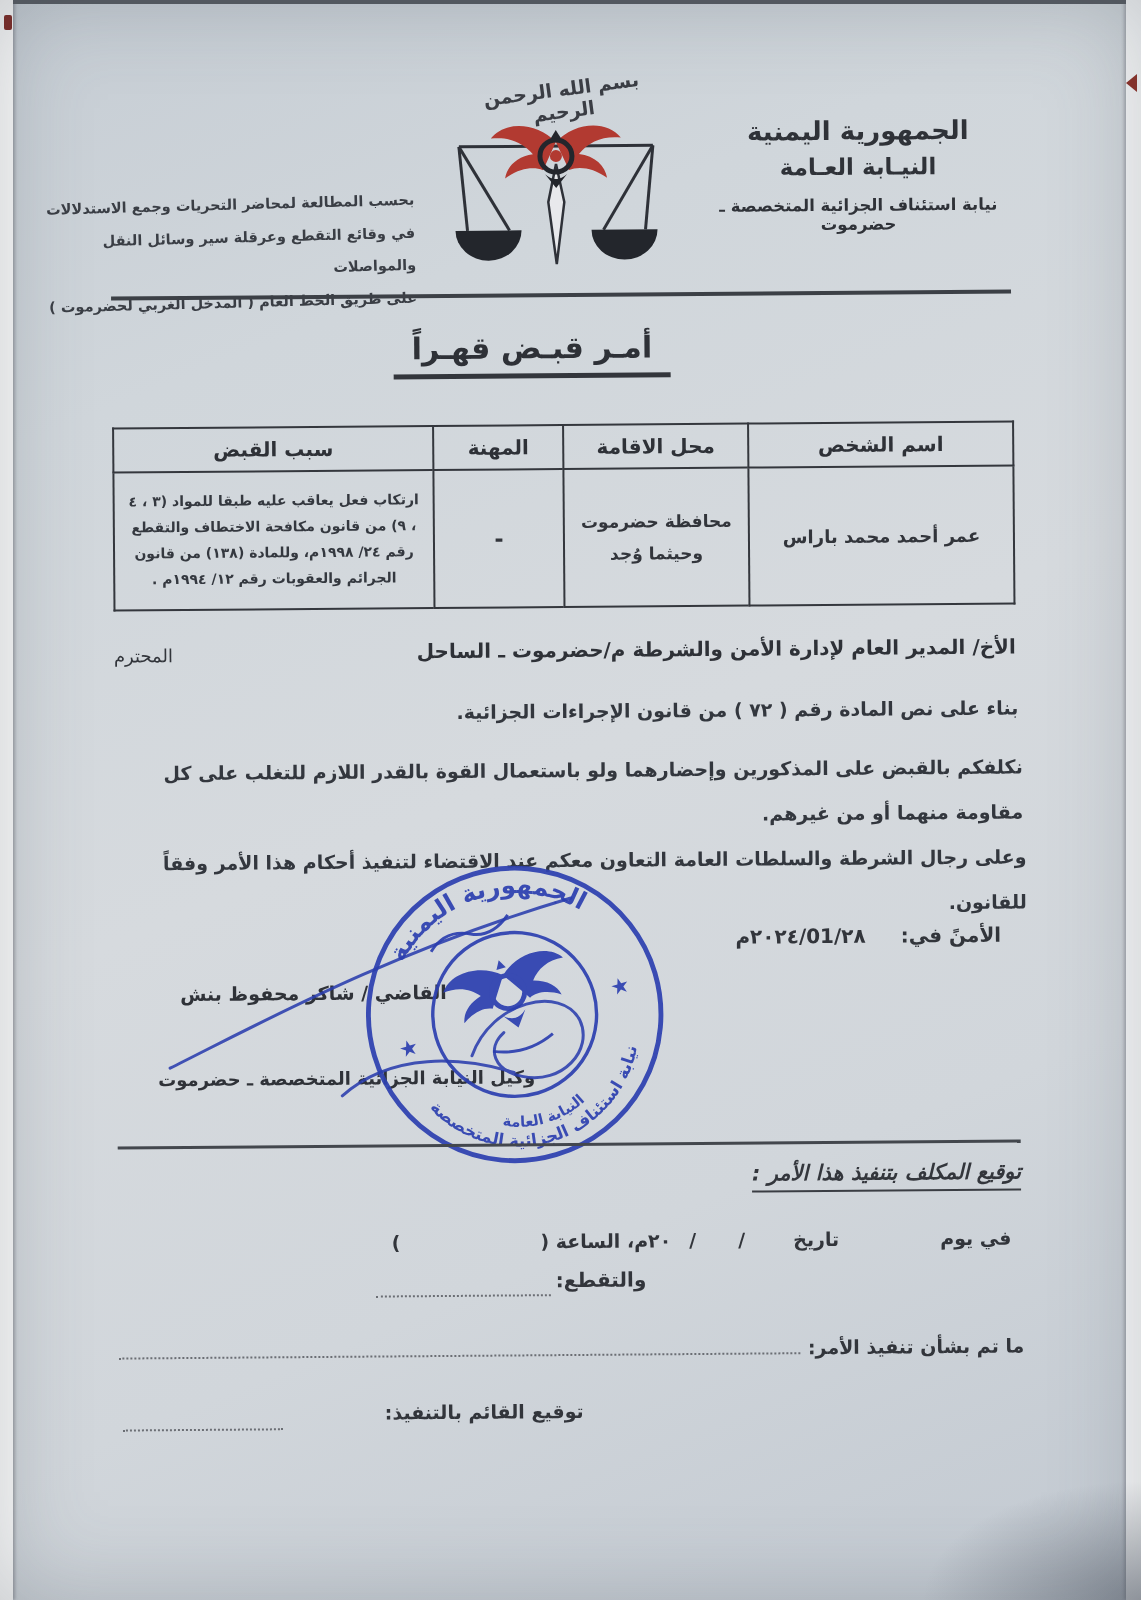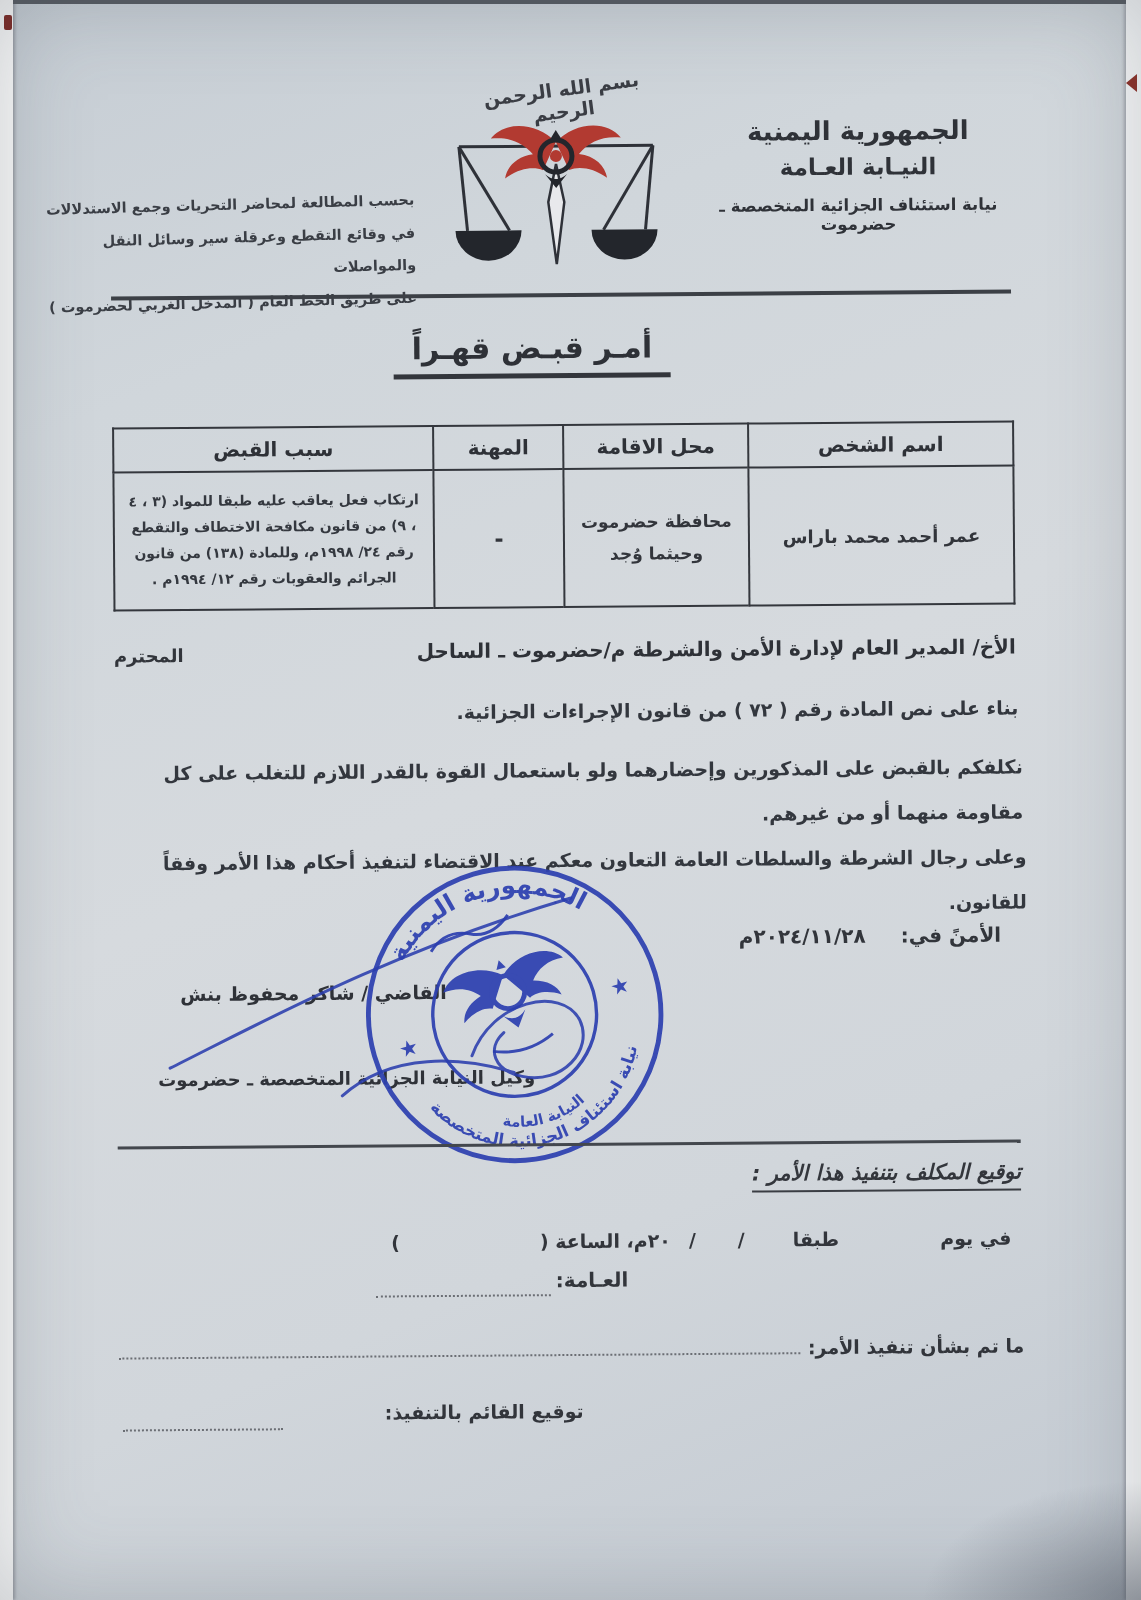--- a/index.html
+++ b/index.html
@@ -44,21 +44,21 @@
   table.warrant th { height:44px; font-size:20px; font-weight:700; color:#2e3137; }
   table.warrant td { height:138px; text-align:center; padding:4px 8px; }
   .col-name { width:265px; } .col-res { width:185px; } .col-job { width:130px; } .col-reason { width:320px; }
   .cell-name { font-size:18px; font-weight:700; }
   .cell-res { font-size:17px; font-weight:700; line-height:1.9; padding:0 24px; }
   .cell-job { font-size:22px; font-weight:700; }
   .cell-reason { font-size:14px; font-weight:700; text-align:right; line-height:1.85; padding:4px 10px !important; color:#34383f; }
 
   .addressee { left:115px; top:638px; width:902px; direction:rtl; display:flex; justify-content:space-between; align-items:flex-start; }
   .addressee .to { font-size:20px; font-weight:700; color:#2e3137; }
-  .addressee .honorific { font-size:18px; font-weight:700; margin-top:4px; }
+  .addressee .honorific { font-size:18px; font-weight:400; margin-top:4px; }
 
   .para { direction:rtl; text-align:right; font-weight:600; color:#33373e; }
   .p1 { right:122px; top:700px; width:900px; font-size:19px; }
   .p2 { right:118px; top:748px; width:915px; font-size:19px; line-height:2.35; }
   .p3 { right:115px; top:838px; width:920px; font-size:19px; line-height:2.35; }
 
   .date-line { right:141px; top:926px; direction:rtl; font-size:20px; font-weight:700; }
   .date-line .dval { margin-right:28px; }
 
   .judge { left:172px; top:980px; width:280px; direction:rtl; text-align:center; font-size:19px; font-weight:700; color:#2f3238; }
@@ -171,21 +171,21 @@
     <div class="to">الأخ/ المدير العام لإدارة الأمن والشرطة م/حضرموت ـ الساحل</div>
     <div class="honorific">المحترم</div>
   </div>
 
   <div class="abs para p1">بناء على نص المادة رقم ( ٧٢ ) من قانون الإجراءات الجزائية.</div>
   <div class="abs para p2">نكلفكم بالقبض على المذكورين وإحضارهما ولو باستعمال القوة بالقدر اللازم للتغلب على كل مقاومة منهما أو من غيرهم.</div>
   <div class="abs para p3">وعلى رجال الشرطة والسلطات العامة التعاون معكم عند الاقتضاء لتنفيذ أحكام هذا الأمر وفقاً للقانون.</div>
 
   <div class="abs date-line">
     <span>الأمنً في:</span>
-    <span class="dval">٢٠٢٤/١١/٢٨م</span>
+    <span class="dval">٢٠٢٤/01/٢٨م</span>
   </div>
 
   <div class="abs judge">القاضي / شاكر محفوظ بنش</div>
   <div class="abs deputy">وكيل النيابة الجزائية المتخصصة ـ حضرموت</div>
 
   <svg class="abs stamp" viewBox="0 0 320 320">
     <defs>
       <path id="arcTop" d="M 28,168 A 132,132 0 0 1 292,168" fill="none"></path>
       <path id="arcBottom" d="M 36,172 A 124,124 0 0 0 284,172" fill="none"></path>
       <path id="arcInner" d="M 62,178 A 98,98 0 0 0 258,178" fill="none"></path>
@@ -223,28 +223,28 @@
       <path d="M 200,214 C 250,170 320,176 372,192"></path>
     </g>
   </svg>
 
   <div class="abs rule-2"></div>
 
   <div class="abs exec-heading">توقيع المكلف بتنفيذ هذا الأمر :</div>
 
   <div class="abs fill-row">
     <span class="g110">في يوم</span>
-    <span class="g48">طبقا</span>
+    <span class="g48">تاريخ</span>
     <span class="g42">/</span>
     <span class="g18">/</span>
     <span class="g140">٢٠م، الساعة (</span>
     <span>)</span>
   </div>
 
-  <div class="abs sign-label">العـامة:</div>
+  <div class="abs sign-label">والتقطع:</div>
   <div class="abs dots dots-sign"></div>
 
   <div class="abs done-row">
     <span>ما تم بشأن تنفيذ الأمر:</span>
     <span class="leader"></span>
   </div>
 
   <div class="abs exec-sign-label">توقيع القائم بالتنفيذ:</div>
   <div class="abs dots dots-exec"></div>
 

